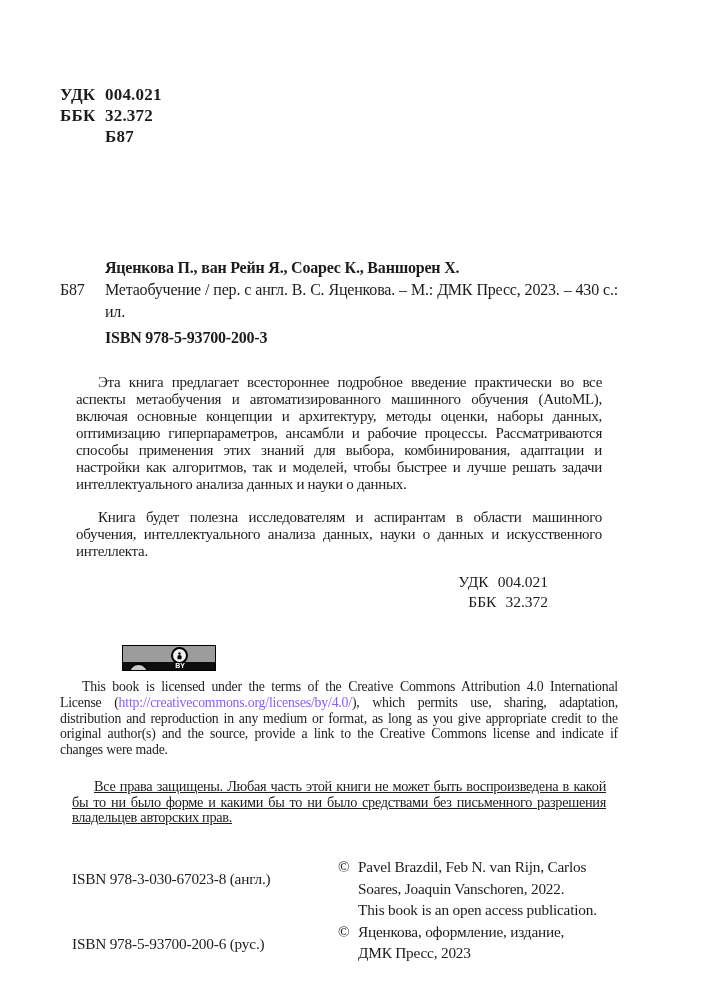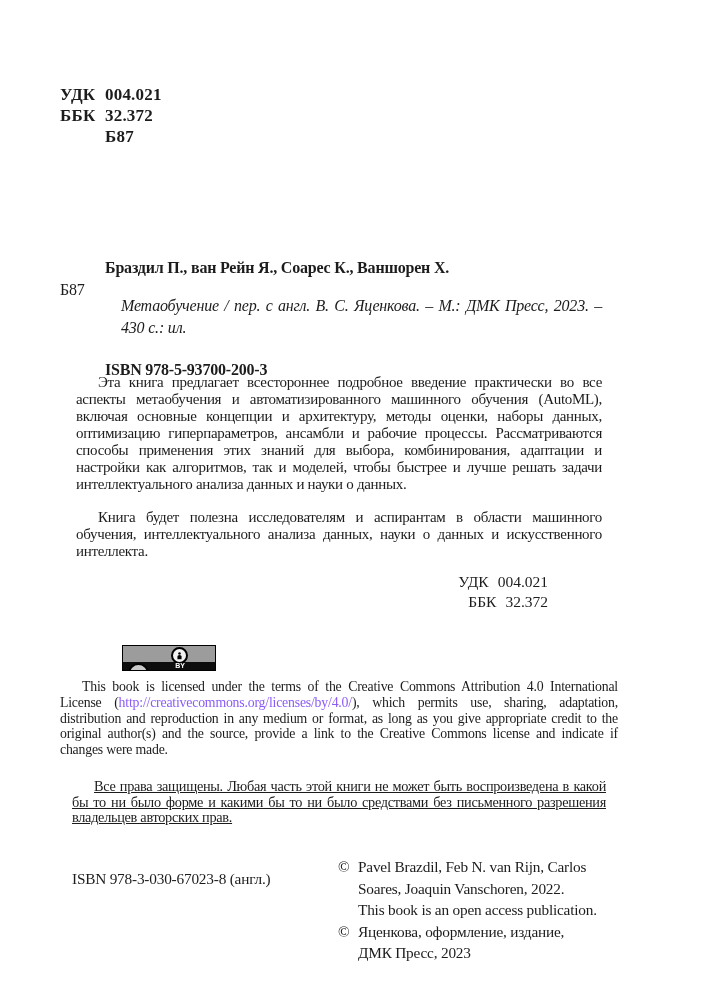--- a/index.html
+++ b/index.html
@@ -39,21 +39,21 @@
     font-size: 16px;
     line-height: 22px;
     letter-spacing: -0.2px;
   }
   .catalog .authors {
     margin: 0 0 0 45px;
     font-weight: bold;
   }
   .catalog .entry { display: flex; }
   .catalog .entry-sign { width: 45px; flex-shrink: 0; }
-  .catalog .entry-desc { flex: 1; text-align: justify; margin: 16px; font-style: italic; }
+  .catalog .entry-desc { flex: 1; text-align: justify; margin: 0; }
   .catalog .isbn {
     margin: 4px 0 0 45px;
     font-weight: bold;
   }
 
   
   .annotation {
     position: absolute;
     left: 60px;
     top: 358px;
@@ -201,21 +201,21 @@
       <span class="code-label">ББК</span>
       <span class="code-value">32.372</span>
     </div>
     <div class="code-row">
       <span class="code-label"></span>
       <span class="code-value">Б87</span>
     </div>
   </div>
 
   <div class="catalog">
-    <p class="authors">Браздил П., ван Рейн Я., Соарес К., Ваншорен Х.</p>
+    <p class="authors">Яценкова П., ван Рейн Я., Соарес К., Ваншорен Х.</p>
     <div class="entry">
       <span class="entry-sign">Б87</span>
       <p class="entry-desc">Метаобучение / пер. с англ. В. С. Яценкова. – М.: ДМК Пресс, 2023. – 430 с.: ил.</p>
     </div>
     <p class="isbn">ISBN 978-5-93700-200-3</p>
   </div>
 
   <div class="annotation">
     <p>Эта книга предлагает всестороннее подробное введение практически во все аспекты метаобучения и автоматизированного машинного обучения (AutoML), включая основные концепции и архитектуру, методы оценки, наборы данных, оптимизацию гиперпараметров, ансамбли и рабочие процессы. Рассматриваются способы применения этих знаний для выбора, комбинирования, адаптации и настройки как алгоритмов, так и моделей, чтобы быстрее и лучше решать задачи интеллектуального анализа данных и науки о данных.</p>
     <p>Книга будет полезна исследователям и аспирантам в области машинного обучения, интеллектуального анализа данных, науки о данных и искусственного интеллекта.</p>
@@ -248,20 +248,21 @@
     <p><span>This book is licensed under the terms of the Creative Commons Attribution 4.0 International License (</span><a href="#">http://creativecommons.org/licenses/by/4.0/</a><span>), which permits use, sharing, adaptation, distribution and reproduction in any medium or format, as long as you give appropriate credit to the original author(s) and the source, provide a link to the Creative Commons license and indicate if changes were made.</span></p>
   </div>
 
   <div class="rights">
     <p>Все права защищены. Любая часть этой книги не может быть воспроизведена в какой бы то ни было форме и какими бы то ни было средствами без письменного разрешения владельцев авторских прав.</p>
   </div>
 
   <div class="imprint">
     <div class="imprint-left">
       <p class="isbn-en">ISBN 978-3-030-67023-8 (англ.)</p>
+      <p class="isbn-ru">ISBN 978-5-93700-200-6 (рус.)</p>
     </div>
     <div class="imprint-right">
       <div class="c-block">
         <span class="c-sym">©</span>
         <div class="c-line">Pavel Brazdil, Feb N. van Rijn, Carlos</div>
         <div class="c-line">Soares, Joaquin Vanschoren, 2022.</div>
         <div class="c-line">This book is an open access publication.</div>
       </div>
       <div class="c-block">
         <span class="c-sym">©</span>

